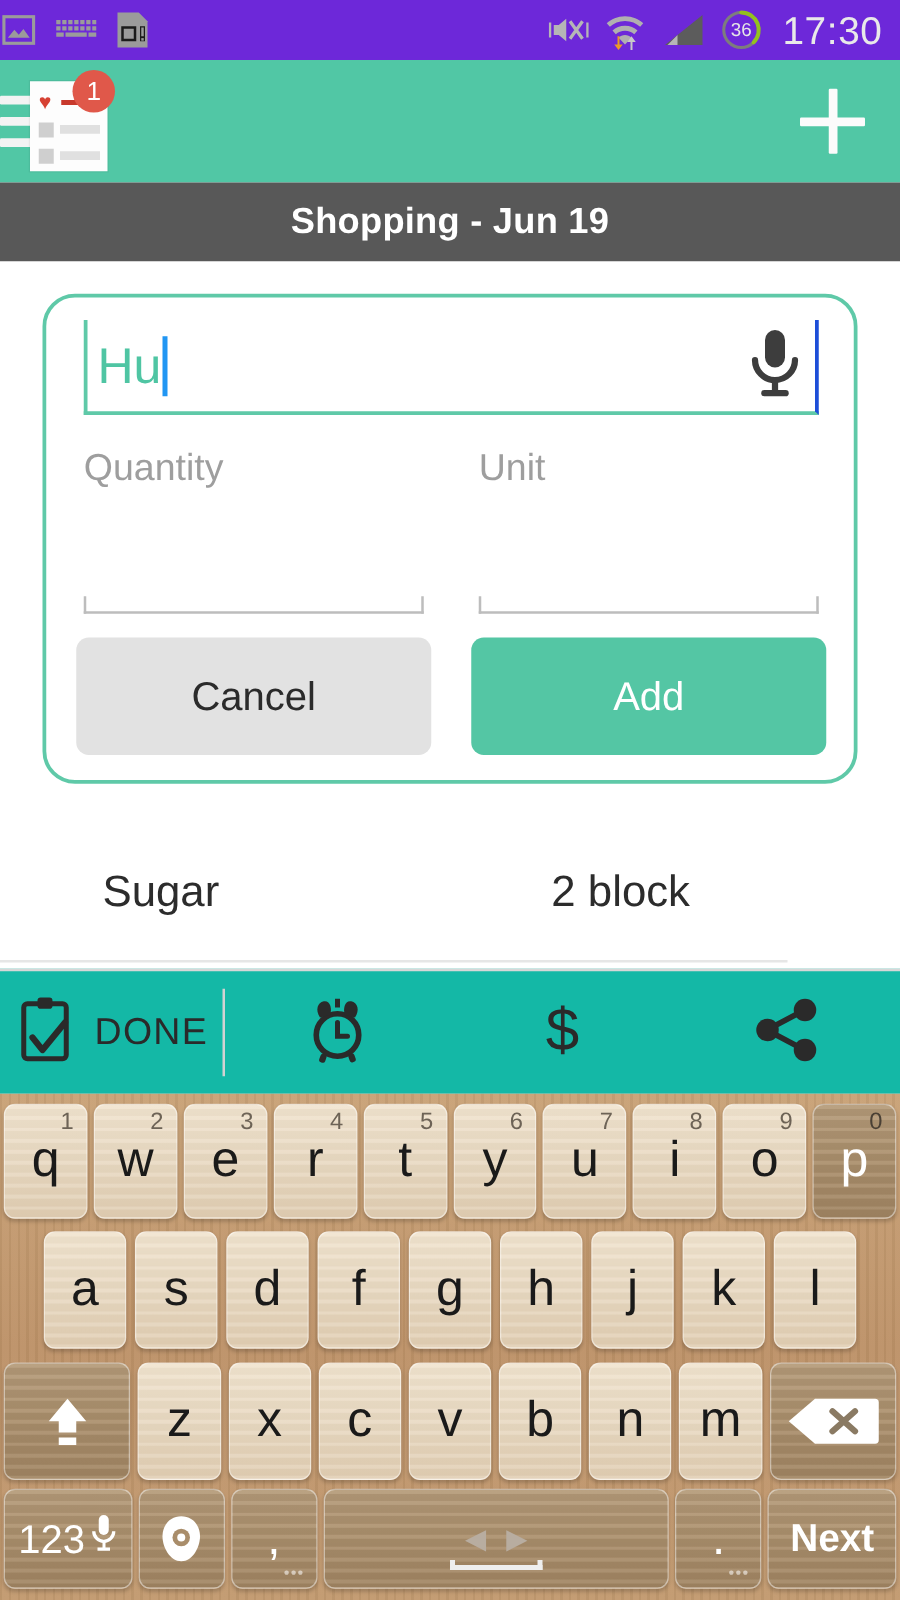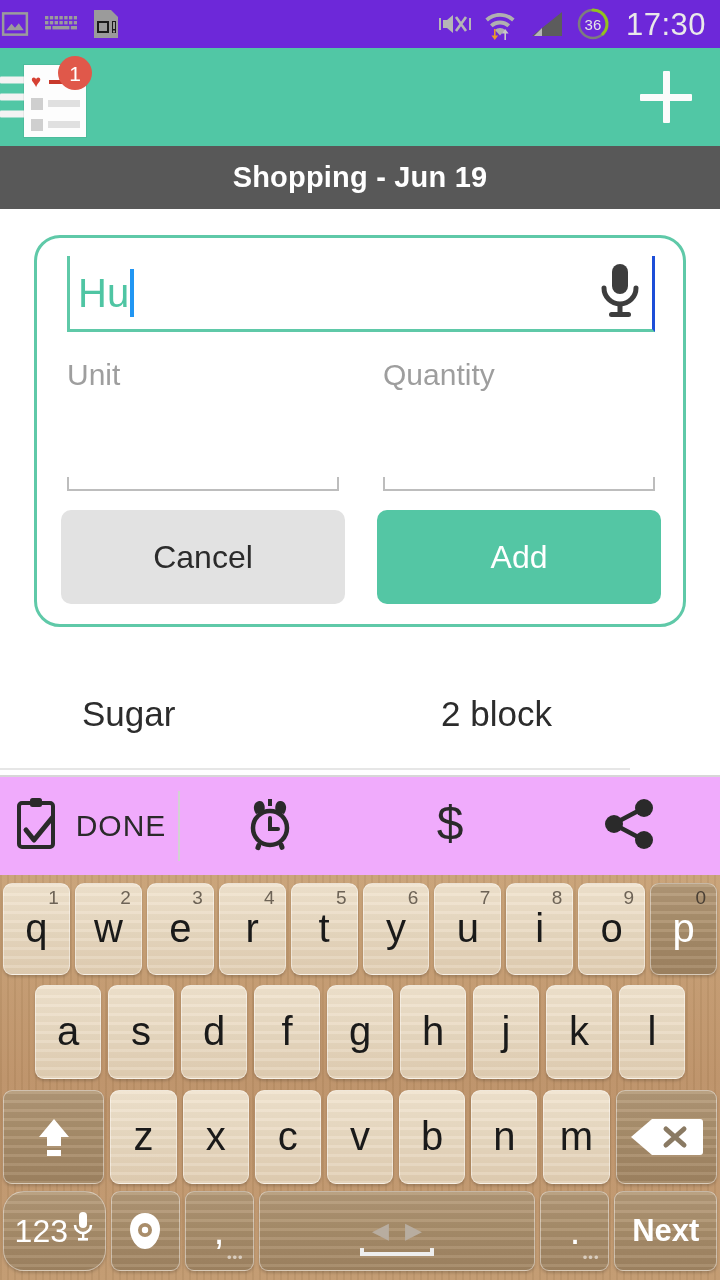--- a/index.html
+++ b/index.html
@@ -128,21 +128,21 @@
   .list-row{
     position:relative; height:110px; display:flex; align-items:center;
     padding:0 78px 0 82px; border-bottom:2px solid #e6e6e6;
   }
   .item-name{ font-size:35px; color:#2c2c2c; }
   .item-qty{ margin-left:auto; font-size:35px; color:#2c2c2c; }
 
   
   .toolbar{
     position:absolute; top:775px; left:0; width:720px; height:100px;
-    background:#f0abfc; display:flex; align-items:flex-start;
+    background:#14b8a6; display:flex; align-items:flex-start;
     border-top:2px solid #d7d7d7;
   }
   .tb-cell{
     flex:1; height:100%; display:flex; align-items:center; justify-content:center; gap:14px;
     position:relative;
   }
   .tb-cell.with-sep::after{
     content:""; position:absolute; right:0; top:14px; bottom:14px; width:2px; background:#d2d2d2;
   }
   .done-label{ font-size:30px; color:#2a2a2a; letter-spacing:1px; }
@@ -180,21 +180,21 @@
   .key.dark{
     background:
       repeating-linear-gradient(180deg, rgba(255,255,255,0.07) 0 3px, rgba(0,0,0,0.05) 3px 9px),
       linear-gradient(180deg,#b59b79 0%,#a98d6a 60%,#a28663 100%);
     color:#ffffff;
   }
   .key.dark .num{ color:#4a4035; }
   .key.space{ flex:4.1; color:#dedede; font-size:30px; position:relative; }
   .key.shift{ flex:1.55; }
   .key.bksp{ flex:1.55; }
-  .key.k123{ flex:1.5; color:#fff; font-size:32px; gap:4px;border-radius:21px; }
+  .key.k123{ flex:1.5; color:#fff; font-size:32px; gap:4px; }
   .key.kgear{ flex:1.0; }
   .key.kcomma{ flex:1.0; color:#fff; font-size:38px; }
   .key.kperiod{ flex:1.0; color:#fff; font-size:38px; }
   .key.knext{ flex:1.5; color:#fff; font-size:31px; font-weight:bold; }
   .key .dots{ position:absolute; right:9px; bottom:5px; font-size:13px; color:rgba(255,255,255,0.55); letter-spacing:1px;}
   .space-label{ display:flex; align-items:center; gap:16px; color:#cfc6ba; }
   .space-bar{
     position:absolute; left:50%; transform:translateX(-50%); bottom:14px;
     width:74px; height:8px; border-left:4px solid #eee; border-right:4px solid #eee;
     border-bottom:4px solid #eee;
@@ -318,25 +318,25 @@
           <rect x="19" y="4" width="16" height="30" rx="8" fill="#3d3d3d"></rect>
           <path d="M11 28a16 16 0 0 0 32 0" fill="none" stroke="#3d3d3d" stroke-width="5" stroke-linecap="round"></path>
           <rect x="24.5" y="44" width="5" height="9" fill="#3d3d3d"></rect>
           <rect x="16" y="52" width="22" height="5" rx="2.5" fill="#3d3d3d"></rect>
         </svg>
       </span>
     </div>
 
     <div class="qty-row">
       <div class="field">
+        <div class="field-label">Quantity</div>
+        <div class="field-underline"></div>
+      </div>
+      <div class="field">
         <div class="field-label">Unit</div>
-        <div class="field-underline"></div>
-      </div>
-      <div class="field">
-        <div class="field-label">Quantity</div>
         <div class="field-underline"></div>
       </div>
     </div>
 
     <div class="btn-row">
       <button class="btn btn-cancel">Cancel</button>
       <button class="btn btn-add">Add</button>
     </div>
   </div>
 

